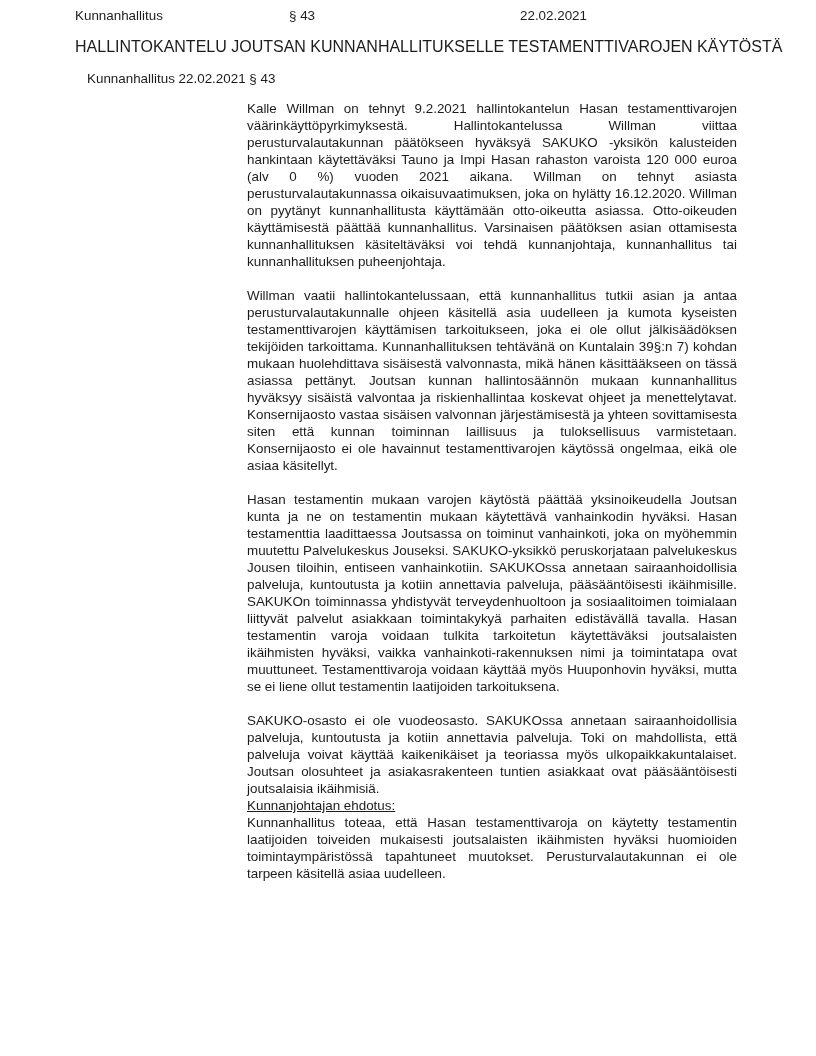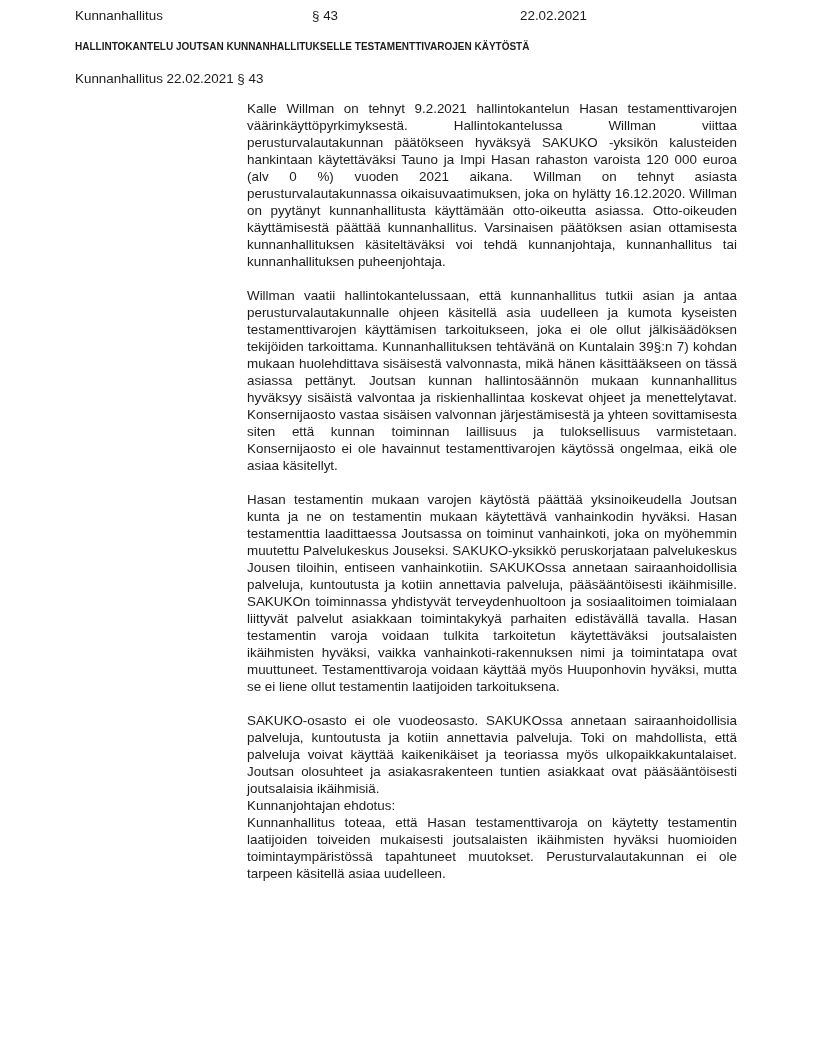--- a/index.html
+++ b/index.html
@@ -19,45 +19,46 @@
     box-sizing: border-box;
     padding: 7px 79px 0 75px;
     overflow: hidden;
   }
   .header-row {
     position: relative;
     height: 17px;
     margin-bottom: 14px;
   }
   .header-row .org   { position: absolute; left: 0; }
-  .header-row .mark  { position: absolute; left: 237px; }
+  .header-row .mark  { position: absolute; left: 214px; }
   .header-row .date  { position: absolute; left: 445px; text-align: center; }
   .doc-title {
-    font-size: 10px;
-    font-weight: bold;
+    font-size: 16px;
+    font-weight: normal;
     margin: 0 0 15px 0;
     line-height: 17px;
     white-space: nowrap;
   }
   .doc-subtitle {
-    margin: 0 0 13px 0;
+    margin: 0 0 13px 12px;
     line-height: 17px;
   }
   .body-block {
     margin-left: 172px;
     width: 490px;
   }
   .body-block p {
     margin: 0 0 17px 0;
     text-align: justify;
   }
   .body-block p.tight {
     margin-bottom: 0;
   }
   .proposal-heading {
+    text-decoration: underline;
     margin: 0;
     text-align: left !important;
   }
   .preparer {
     text-align: left !important;
   }
 </style>
 </head>
 <body>
 

